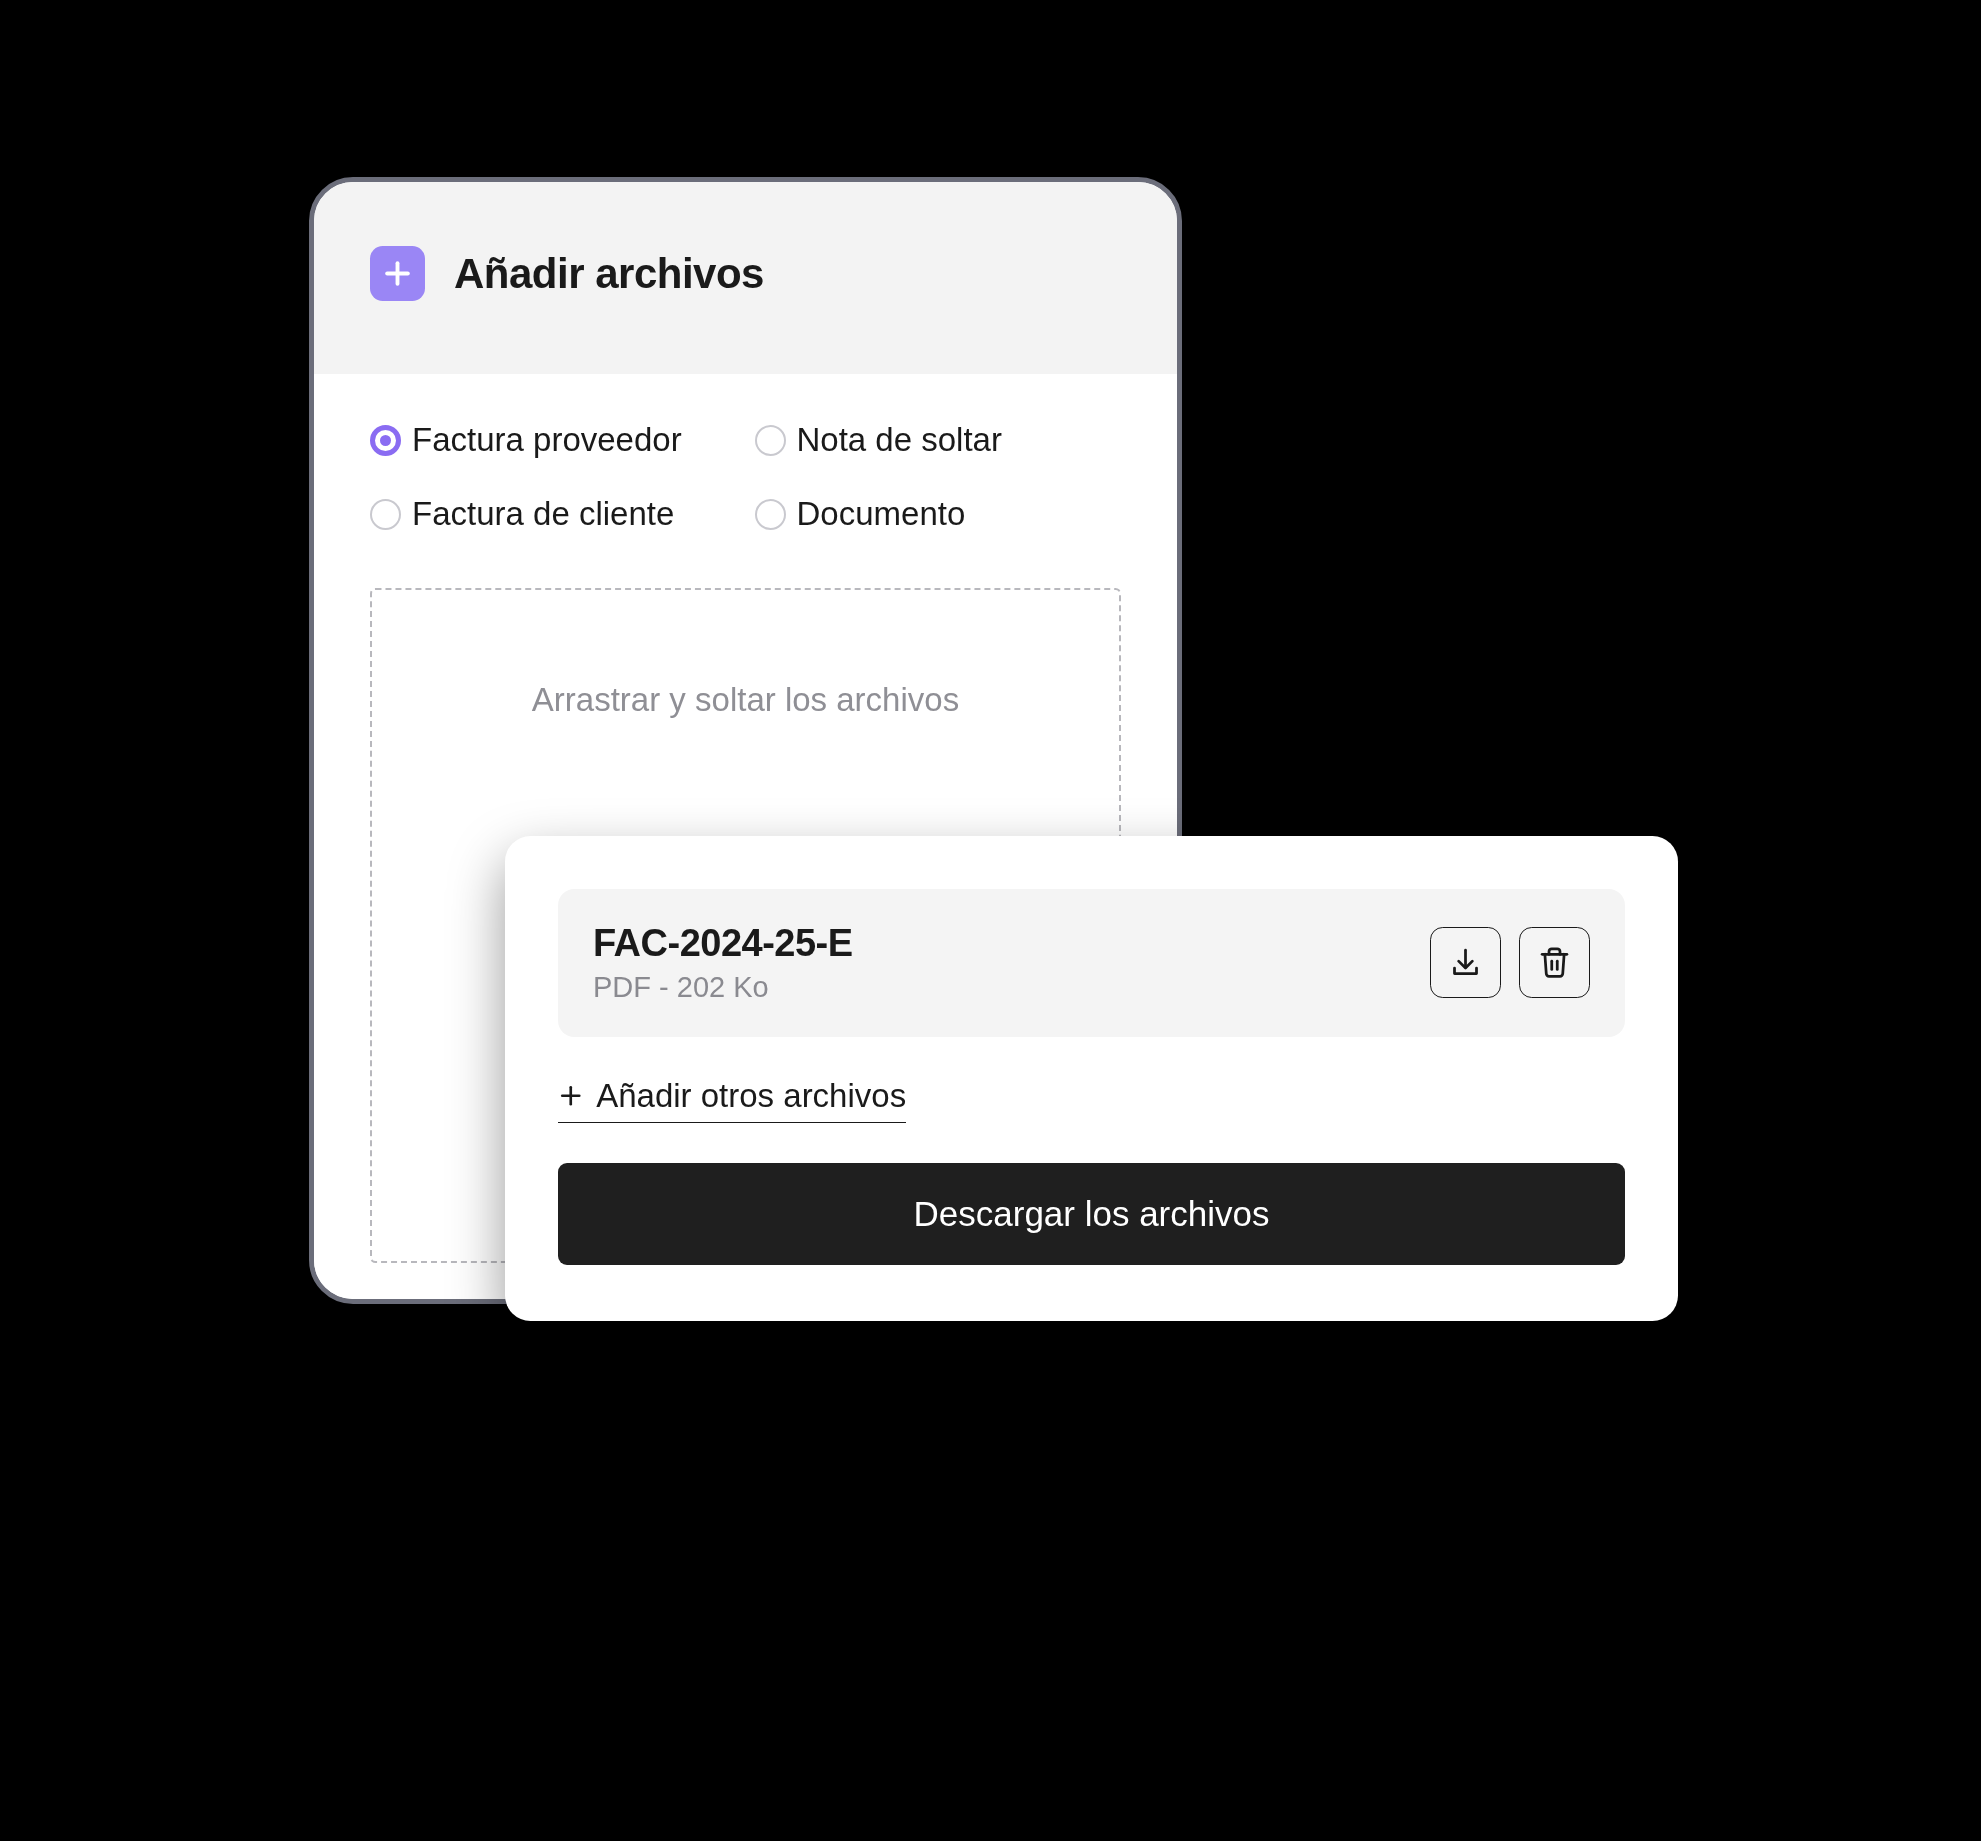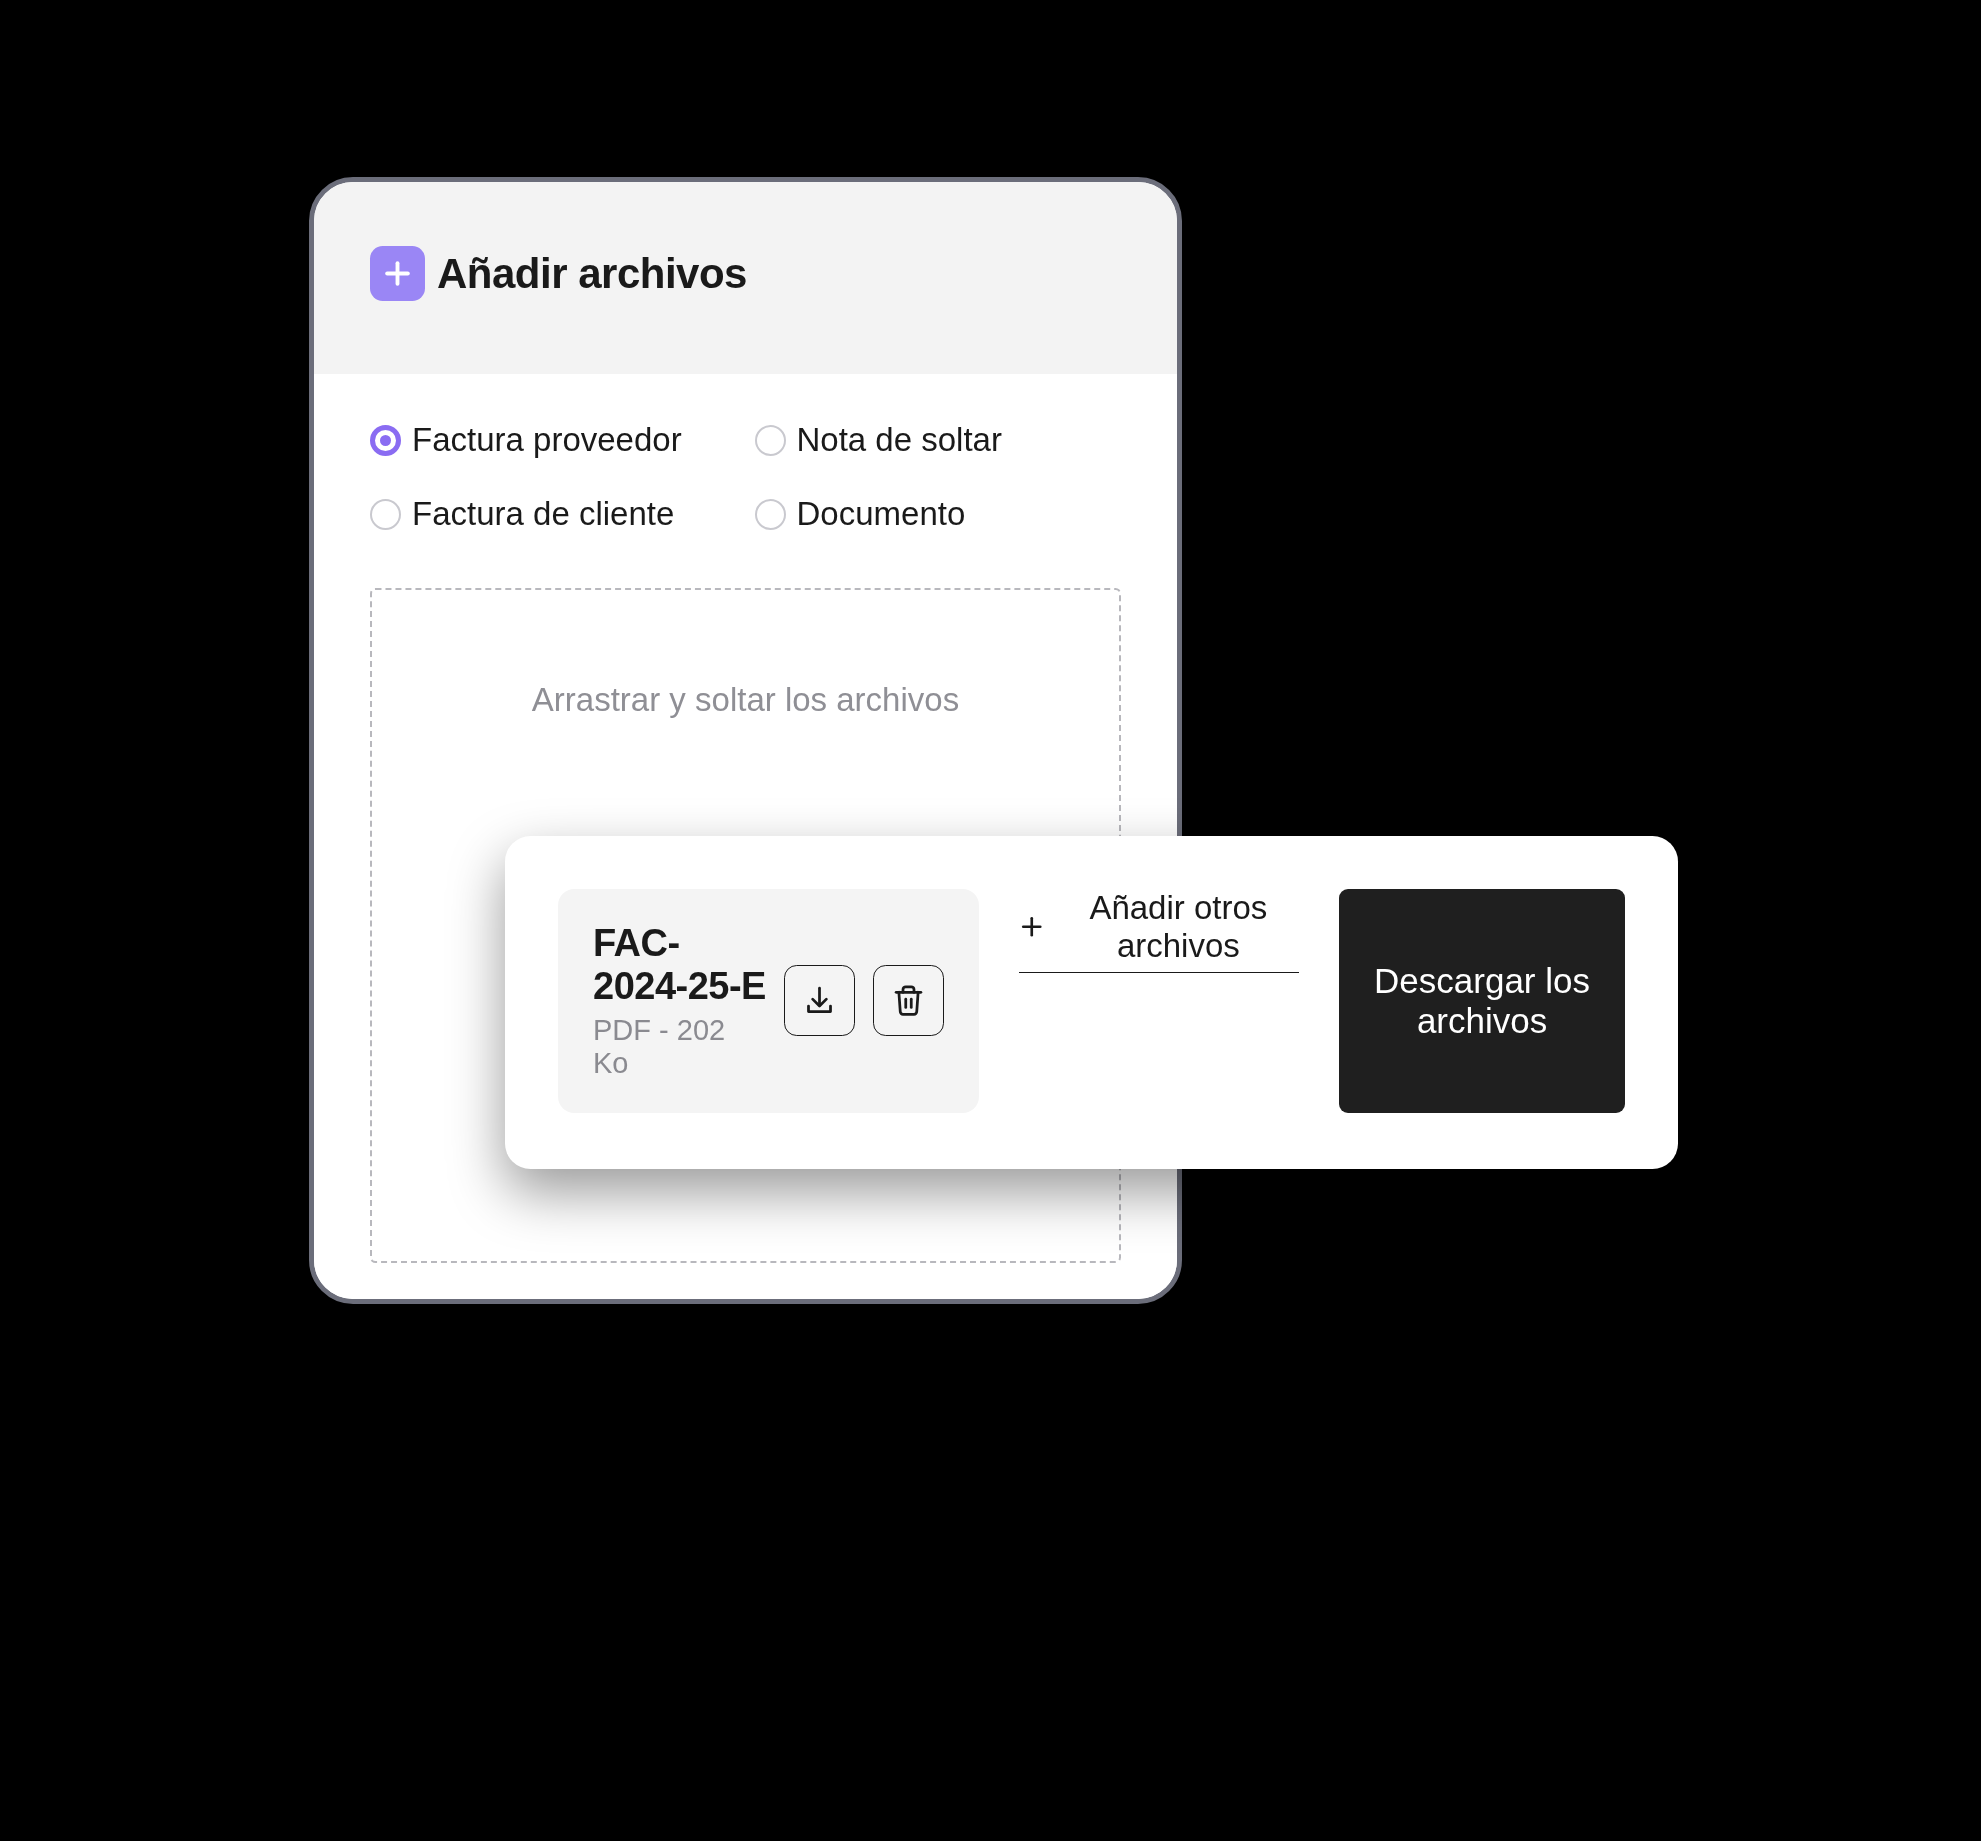--- a/index.html
+++ b/index.html
@@ -30,21 +30,21 @@
       overflow: hidden;
       display: flex;
       flex-direction: column;
     }
 
     .panel-header {
       background: #f3f3f3;
       padding: 64px 56px 73px 56px;
       display: flex;
       align-items: center;
-      gap: 12px;
+      gap: 29px;
     }
 
     .plus-badge {
       width: 55px;
       height: 55px;
       border-radius: 12.7px;
       background: #9a86f5;
       display: flex;
       align-items: center;
       justify-content: center;
@@ -132,21 +132,21 @@
     .panel-front {
       position: absolute;
       top: 836px;
       left: 505px;
       width: 1173px;
       background: #fff;
       border-radius: 25.5px;
       box-shadow: 0 23px 55px rgba(0,0,0,0.4);
       padding: 53px 53px 56px 53px;
       display: flex;
-      flex-direction: row;
+      flex-direction: column;
       gap: 40px;
     }
 
     .file-row {
       background: #f4f4f4;
       border-radius: 16.4px;
       padding: 33px 35px;
       display: flex;
       align-items: center;
       gap: 18px;

